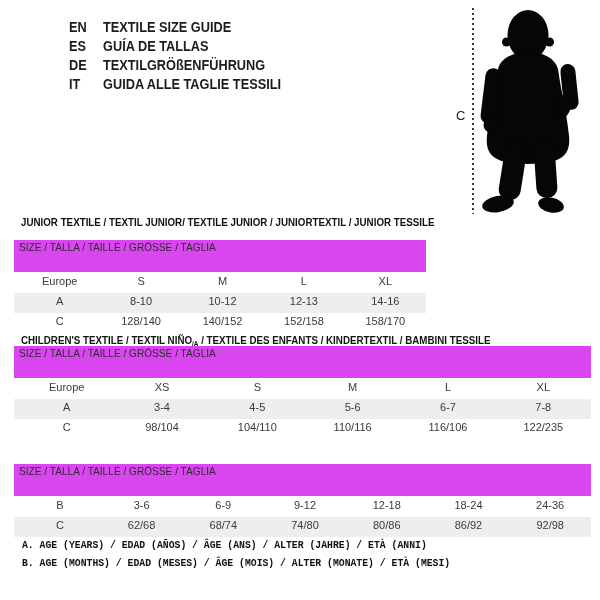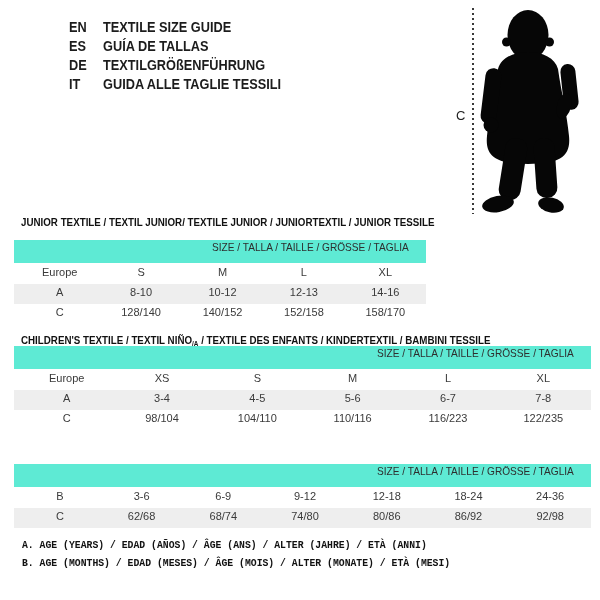--- a/index.html
+++ b/index.html
@@ -22,22 +22,22 @@
     position:absolute;left:472px;top:8px;width:2px;height:206px;
     background:repeating-linear-gradient(#3a3a3a 0 2px, transparent 2px 5px);
   }
   .measure-label{position:absolute;left:456px;top:108px;font-size:13px;color:#222;}
   .baby-svg{position:absolute;left:479px;top:6px;}
 
   
   .tbl-title{position:absolute;left:21px;font-weight:bold;font-size:11.5px;line-height:15px;white-space:nowrap;color:#111;}
   .size-table{position:absolute;left:14px;}
   .size-bar{
-    height:23px;line-height:15px;background:#5eead4;color:#2e2e2e;
-    font-size:11px;padding-left:5px;box-sizing:border-box;margin-bottom:1px;white-space:nowrap;text-align:right;
+    height:32px;line-height:15px;background:#d946ef;color:#2e2e2e;
+    font-size:11px;padding-left:5px;box-sizing:border-box;margin-bottom:1px;white-space:nowrap;
   }
   .trow{display:flex;height:20px;line-height:16px;font-size:11px;color:#3a3a3a;justify-content:space-between;}
   .trow.alt{background:#eeeeee;}
   .tlbl{width:62px;padding-left:5px;box-sizing:border-box;text-align:left;}
   .tcell{flex:1;text-align:center;}
   .subA{font-size:7.5px;vertical-align:-2px;}
 
   
   .footnotes{position:absolute;left:22px;top:536px;font-weight:bold;font-size:11.5px;color:#111;font-family:Liberation Mono, monospace;}
   .footnote{height:17.5px;line-height:17.5px;white-space:nowrap;}
@@ -132,21 +132,21 @@
       <div class="tcell">4-5</div>
       <div class="tcell">5-6</div>
       <div class="tcell">6-7</div>
       <div class="tcell">7-8</div>
     </div>
     <div class="trow">
       <div class="tcell tlbl">C</div>
       <div class="tcell">98/104</div>
       <div class="tcell">104/110</div>
       <div class="tcell">110/116</div>
-      <div class="tcell">116/223</div>
+      <div class="tcell">116/106</div>
       <div class="tcell">122/235</div>
     </div>
   </div>
 
   <div class="size-table" style="top:464px;width:577px;">
     <div class="size-bar">
       <span class="cond92">SIZE / TALLA / TAILLE / GRÖSSE / TAGLIA</span>
     </div>
     <div class="trow">
       <div class="tcell tlbl">B</div>

